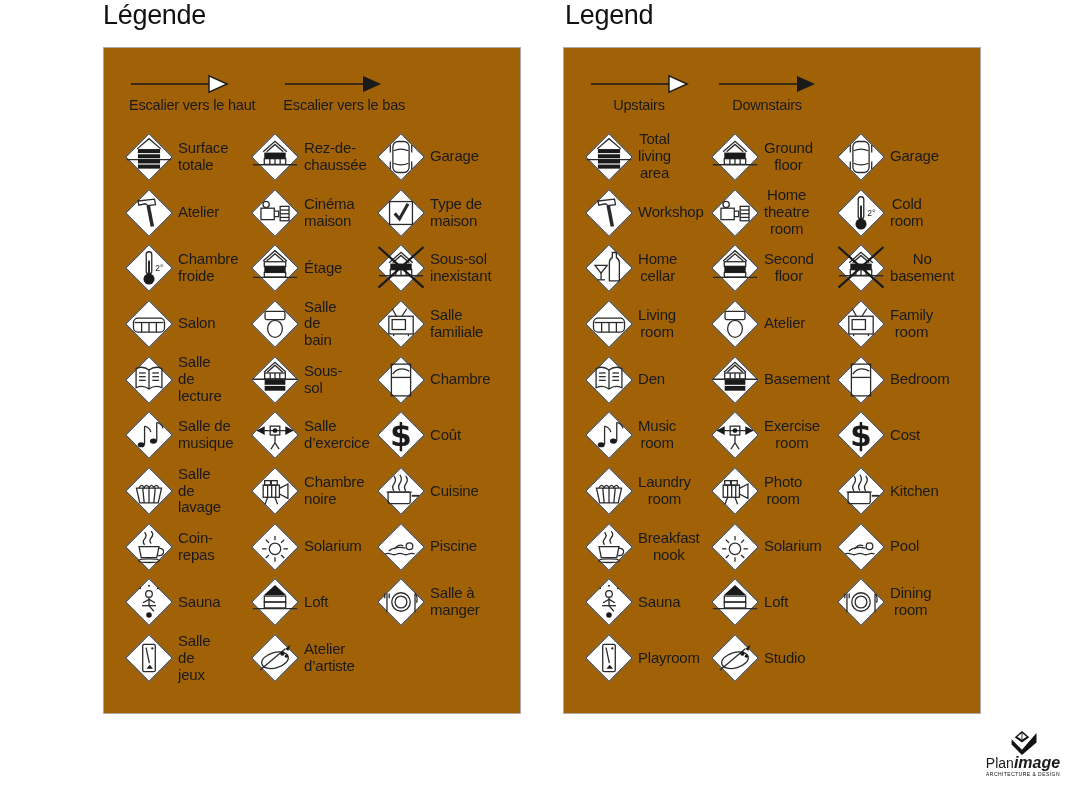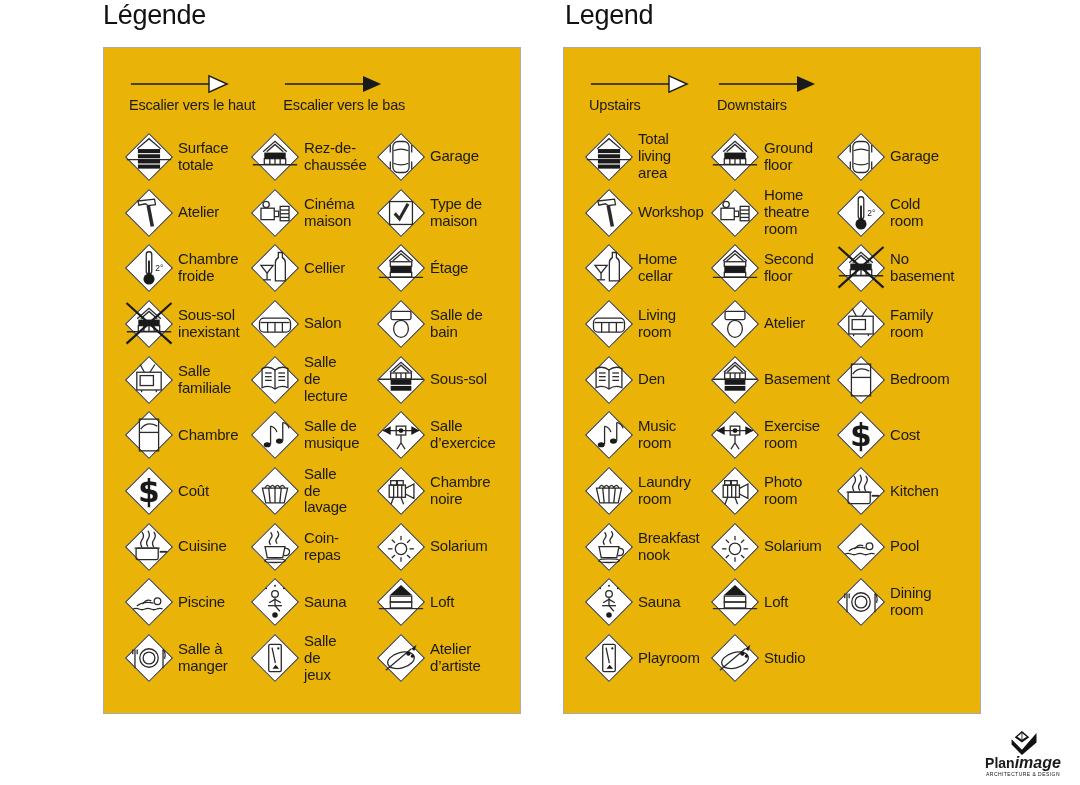--- a/index.html
+++ b/index.html
@@ -8,24 +8,24 @@
     font-family:"Liberation Sans", sans-serif;color:#1a1a1a;overflow:hidden;
   }
   .page-title{
     position:absolute;top:0;margin:0;font-size:27px;font-weight:400;
     letter-spacing:-0.3px;color:#111;
   }
   #title-fr{left:103px;}
   #title-en{left:565px;}
   .panel{
     position:absolute;top:47px;width:418px;height:667px;
-    border:1.5px solid #ababab;background:#eab308;box-sizing:border-box;
+    border:1.5px solid #ababab;background:#a16207;box-sizing:border-box;
   }
   #panel-fr{left:103px;}
-  #panel-en{left:563px;}
+  #panel-en{left:563px;text-align:center;}
   .arrows{position:absolute;top:26px;left:25px;display:flex;gap:28px;}
   .arrow-block{display:flex;flex-direction:column;}
   .arrow-block svg{display:block;height:20px;}
   .arrow-label{margin-top:3px;font-size:14.5px;letter-spacing:-0.2px;white-space:nowrap;}
   .grid{
     position:absolute;top:81px;left:0;right:0;
     display:grid;grid-template-columns:126px 126px 1fr;grid-auto-rows:55.7px;
   }
   .cell{display:flex;align-items:center;padding-left:21px;box-sizing:border-box;}
   .icon-cell{position:relative;width:48px;height:48px;flex:0 0 48px;}
@@ -34,21 +34,21 @@
     border:1.4px solid #2a2a2a;background:#fff;transform:rotate(45deg);box-sizing:border-box;
   }
   svg.glyph{position:absolute;left:0;top:0;width:48px;height:48px;}
   .item-label{
     margin-left:5px;font-size:15px;line-height:1.13;letter-spacing:-0.2px;
     white-space:pre-line;max-width:76px;
   }
   .logo{position:absolute;right:13px;bottom:8px;width:88px;text-align:center;line-height:1;}
   .logo svg{display:block;margin:0 auto -2px auto;}
   .brand{font-size:14px;white-space:nowrap;}
-  .brand .bold{font-weight:700;margin-top:34px;}
+  .brand .bold{font-weight:400;margin-top:34px;}
   .brand .ital{font-weight:700;font-style:italic;font-size:16px;}
   .tagline{font-size:5px;letter-spacing:0.45px;margin-top:1px;color:#111;}
 </style>
 </head>
 <body>
 
 <h1 class="page-title" id="title-fr">Légende</h1>
 <h1 class="page-title" id="title-en">Legend</h1>
 
 <div class="panel" id="panel-fr">
@@ -178,34 +178,20 @@
           </svg>
         </div>
         <div class="item-label">Chambre
 froide</div>
       </div>
       <div class="cell">
         <div class="icon-cell">
           <div class="diamond"></div>
           <svg class="glyph" viewBox="0 0 26 26">
             <g stroke="#2a2a2a" stroke-width="0.7" fill="none">
-              <path d="M14.8,4.6 L17,4.6 L17,7.4 Q18.6,8.4 18.6,10 L18.6,20 L13.2,20 L13.2,10 Q13.2,8.4 14.8,7.4 Z"></path>
-              <path d="M5.4,11.6 L12,11.6 L8.7,15.8 Z"></path>
-              <line x1="8.7" y1="15.8" x2="8.7" y2="19.2"></line>
-              <line x1="6.6" y1="19.4" x2="10.8" y2="19.4"></line>
-            </g>
-          </svg>
-        </div>
-        <div class="item-label">Cellier</div>
-      </div>
-      <div class="cell">
-        <div class="icon-cell">
-          <div class="diamond"></div>
-          <svg class="glyph" viewBox="0 0 26 26">
-            <g stroke="#2a2a2a" stroke-width="0.7" fill="none">
               <path d="M6.6,9.2 L13,3.6 L19.4,9.2"></path>
               <path d="M8.5,9.2 L13,5.3 L17.5,9.2"></path>
               <rect x="7.2" y="9.6" width="11.6" height="2.5"></rect>
               <rect x="7.2" y="15.4" width="11.6" height="2.5"></rect>
               <line x1="1" y1="18.1" x2="25" y2="18.1"></line>
             </g>
             <rect x="7.2" y="12.1" width="11.6" height="3.3" fill="#1a1a1a" stroke="none"></rect>
           </svg>
         </div>
         <div class="item-label">Étage</div>

